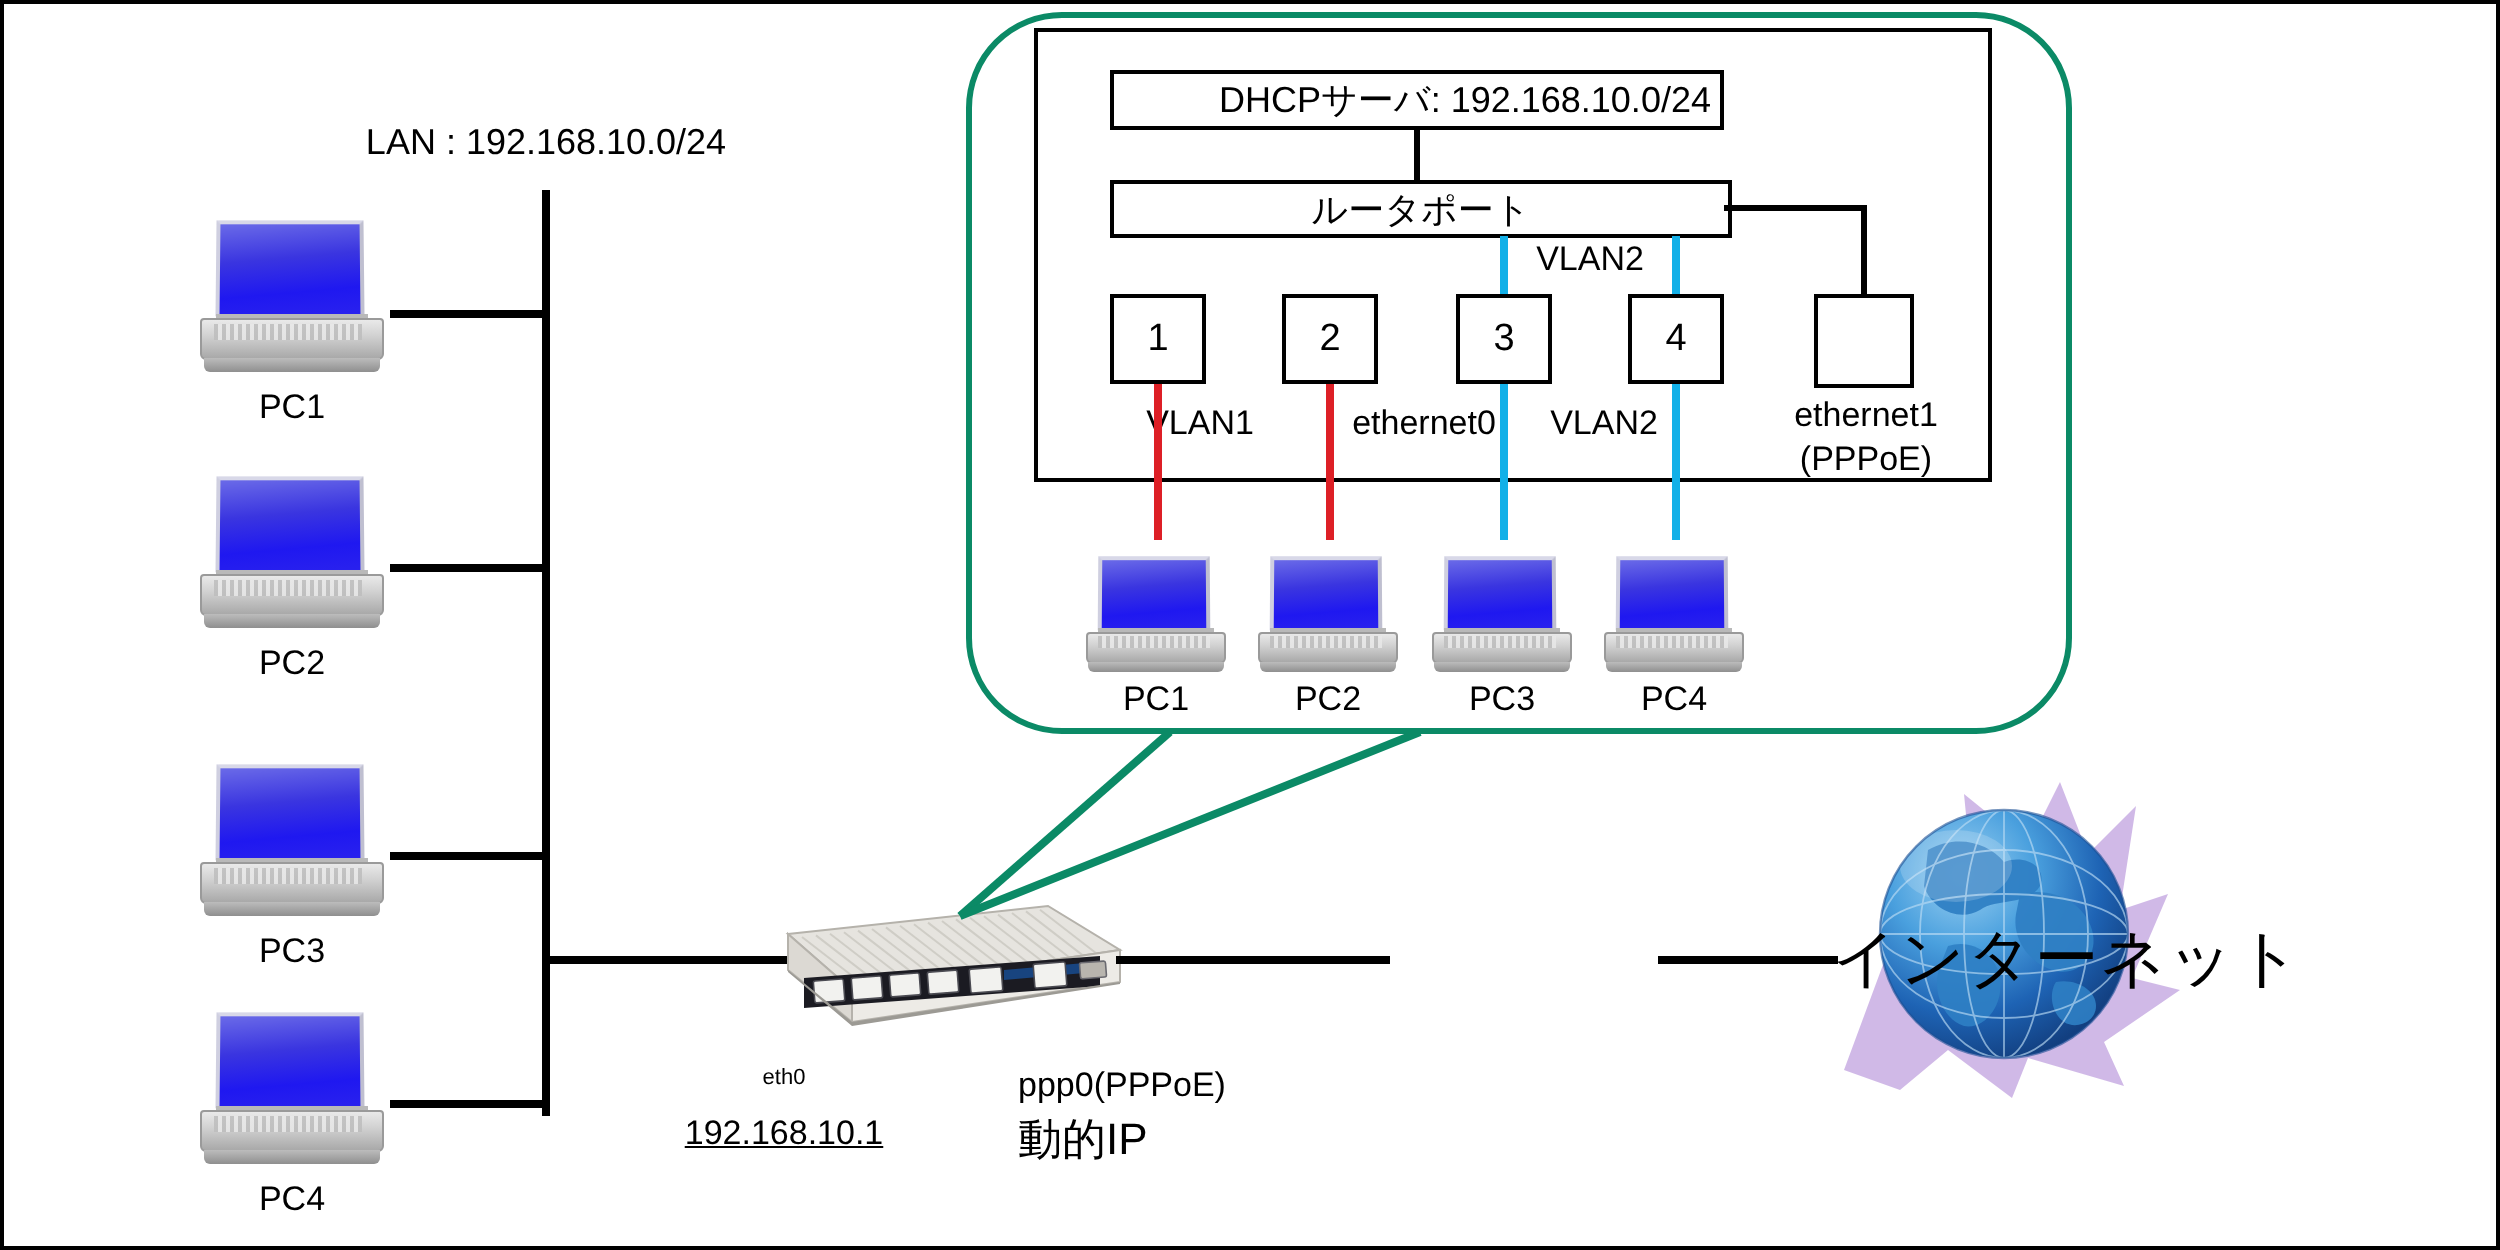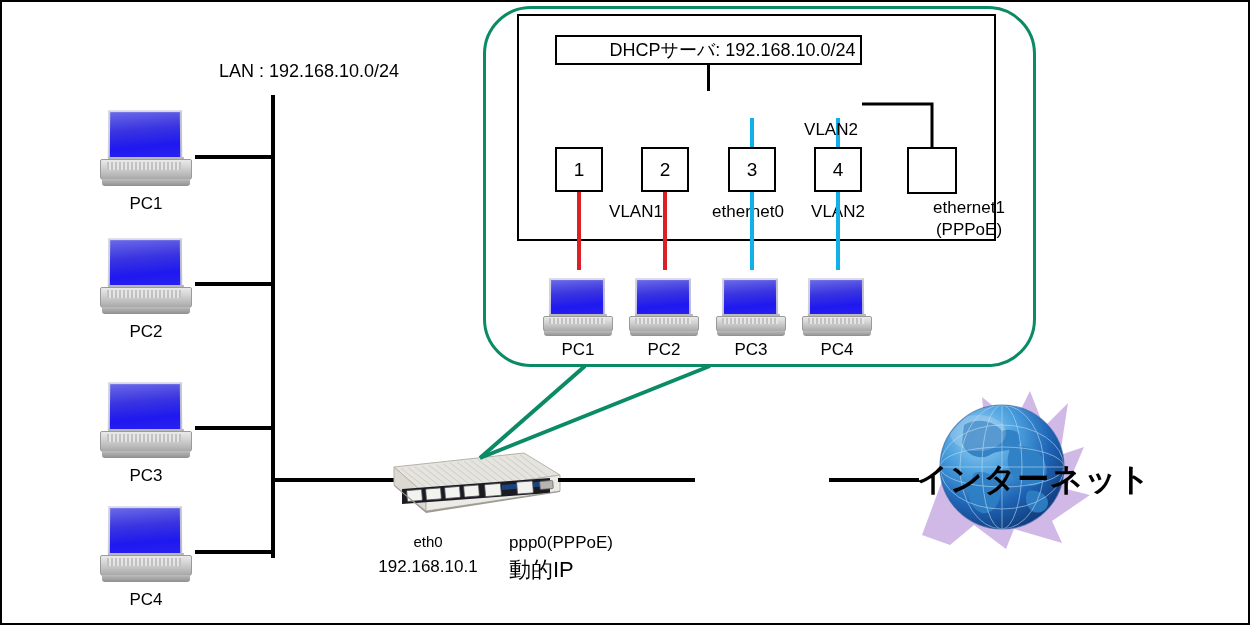--- a/index.html
+++ b/index.html
@@ -16,21 +16,21 @@
     box-sizing: border-box;
     overflow: hidden;
     font-family: "Liberation Sans", "DejaVu Sans", sans-serif;
   }
   .txt {
     position: absolute;
     color: #000000;
     white-space: nowrap;
     line-height: 1.15;
   }
-  .ctr { transform: translateX(-50%); text-align: left; margin-left: 36px; }
+  .ctr { transform: translateX(-50%); text-align: left; }
 
   
   .hline, .vline {
     position: absolute;
     background: #000000;
   }
   .redline  { position: absolute; background: #dd1f26; }
   .cyanline { position: absolute; background: #12b0e8; }
 
   
@@ -221,22 +221,22 @@
         <rect x="111" y="39" width="16" height="12" rx="1" transform="rotate(-4.4 119 45)"></rect>
         <rect x="143" y="36.5" width="16" height="12" rx="1" transform="rotate(-4.4 151 42.5)"></rect>
       </g>
 
       <rect x="166" y="36" width="13" height="8" rx="1" fill="#b8b5ae" stroke="#6a6a70" stroke-width="0.8" transform="rotate(-4.4 172 40)"></rect>
 
       <polygon points="20,40 52,66 186,46 186,47 52,68 20,41" fill="#9c9a94"></polygon>
     </svg>
   </div>
 
-  <div class="txt ctr" style="left:390px; top:531px; font-size:15px;">eth0</div>
-  <div class="txt ctr" style="left:390px; top:555px; font-size:17px;">192.168.10.1</div>
+  <div class="txt ctr" style="left:390px; top:531px; font-size:11px;">eth0</div>
+  <div class="txt ctr" style="left:390px; top:555px; font-size:17px;text-decoration:underline;">192.168.10.1</div>
   <div class="txt" style="left:507px; top:531px; font-size:17px;">ppp0(PPPoE)</div>
   <div class="txt" style="left:507px; top:555px; font-size:22px;">動的IP</div>
 
   <div class="hline" style="left:556px; top:476px; width:137px; height:3.5px;"></div>
 
 
   <div class="hline" style="left:827px; top:476px; width:90px; height:3.5px;"></div>
 
   <div class="globe" style="left:900px; top:383px; width:200px; height:165px;">
     <svg width="200" height="165" viewBox="0 0 200 165">
@@ -272,37 +272,40 @@
           <ellipse cx="100" cy="82" rx="42" ry="62"></ellipse>
           <line x1="38" y1="82" x2="162" y2="82"></line>
           <line x1="100" y1="20" x2="100" y2="144"></line>
         </g>
 
         <ellipse cx="76" cy="48" rx="28" ry="18" fill="#ffffff" opacity="0.18"></ellipse>
       </g>
       <circle cx="100" cy="82" r="62" fill="none" stroke="#1a4f92" stroke-width="1.2" opacity="0.6"></circle>
     </svg>
   </div>
-  <div class="txt" style="left:914px; top:459px; font-size:32px; font-weight:bold; letter-spacing:1px;">インターネット</div>
+  <div class="txt" style="left:914px; top:459px; font-size:32px; font-weight:normal; letter-spacing:1px;">インターネット</div>
 
   <svg style="position:absolute; left:460px; top:340px; width:300px; height:130px;" viewBox="0 0 300 130">
     <polyline points="123,24 18,116" fill="none" stroke="#0b8a66" stroke-width="4"></polyline>
     <polyline points="248,24 18,116" fill="none" stroke="#0b8a66" stroke-width="4"></polyline>
   </svg>
 
   <div class="callout" style="left:481px; top:4px; width:553px; height:361px;"></div>
 
   <div class="innerframe" style="left:515px; top:12px; width:479px; height:227px;"></div>
 
   <div class="box" style="left:553px; top:33px; width:307px; height:30px; font-size:18px;padding-left:48px;">
     <span>DHCPサーバ: 192.168.10.0/24</span>
   </div>
 
   <div class="vline" style="left:705px; top:62px; width:3px; height:27px;"></div>
 
+  <div class="box" style="left:553px; top:88px; width:311px; height:29px; font-size:18px;">
+    <span>ルータポート</span>
+  </div>
 
   <svg style="position:absolute; left:860px; top:96px; width:110px; height:60px;" viewBox="0 0 110 60">
     <polyline points="0,6 70,6 70,52" fill="none" stroke="#000" stroke-width="3"></polyline>
   </svg>
 
   <div class="cyanline" style="left:748px; top:116px; width:3.5px; height:30px;"></div>
   <div class="cyanline" style="left:834px; top:116px; width:3.5px; height:30px;"></div>
   <div class="txt ctr" style="left:793px; top:118px; font-size:17px;">VLAN2</div>
 
   <div class="box" style="left:553px; top:145px; width:48px; height:45px; font-size:19px;">

